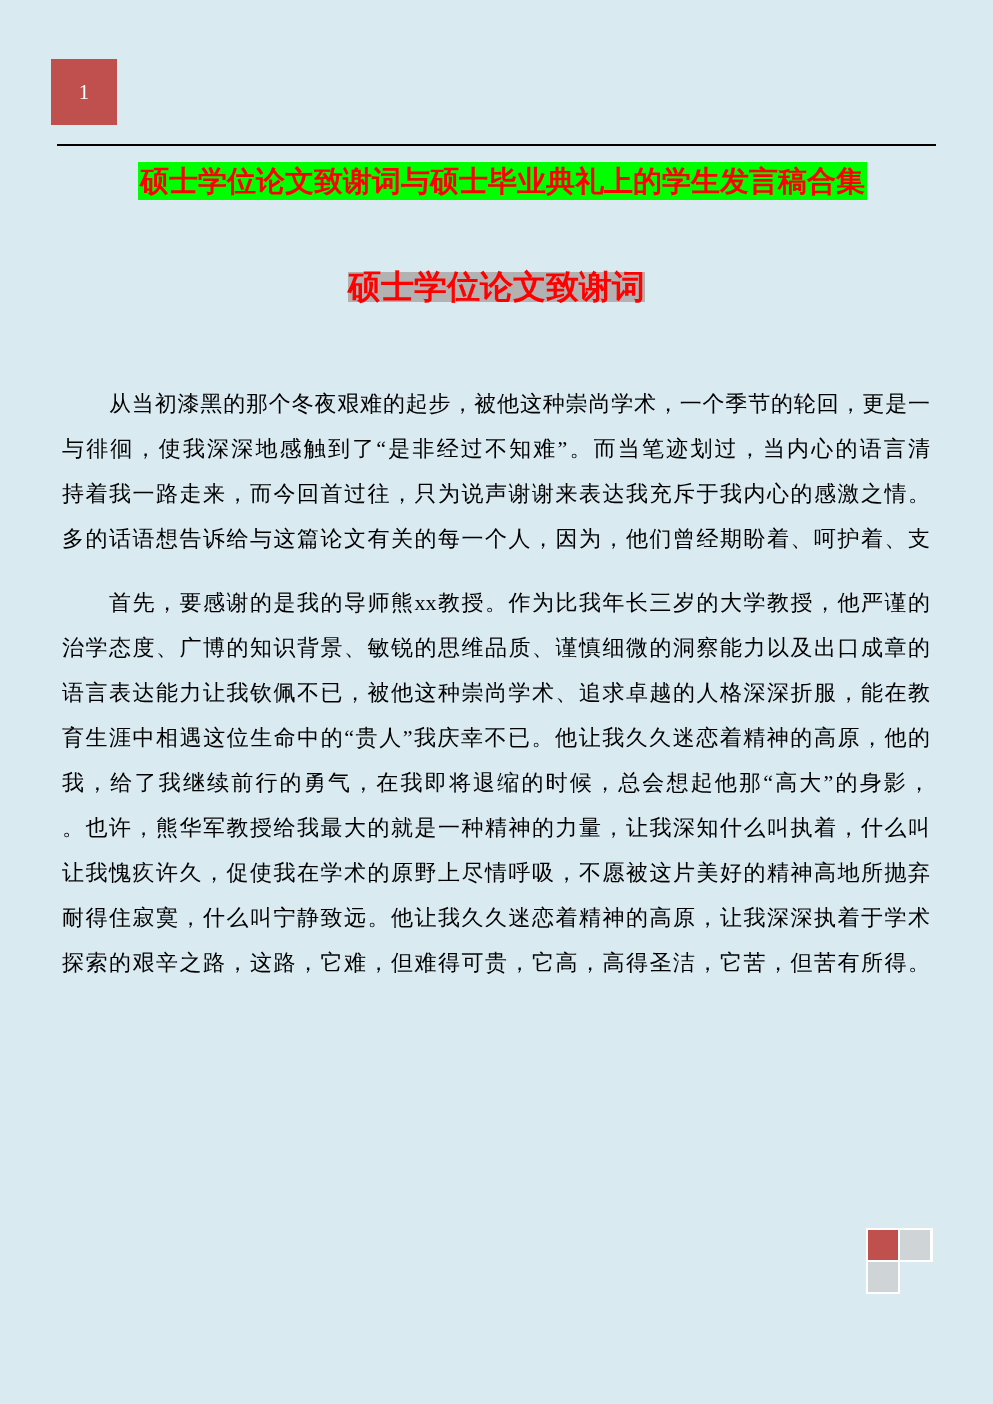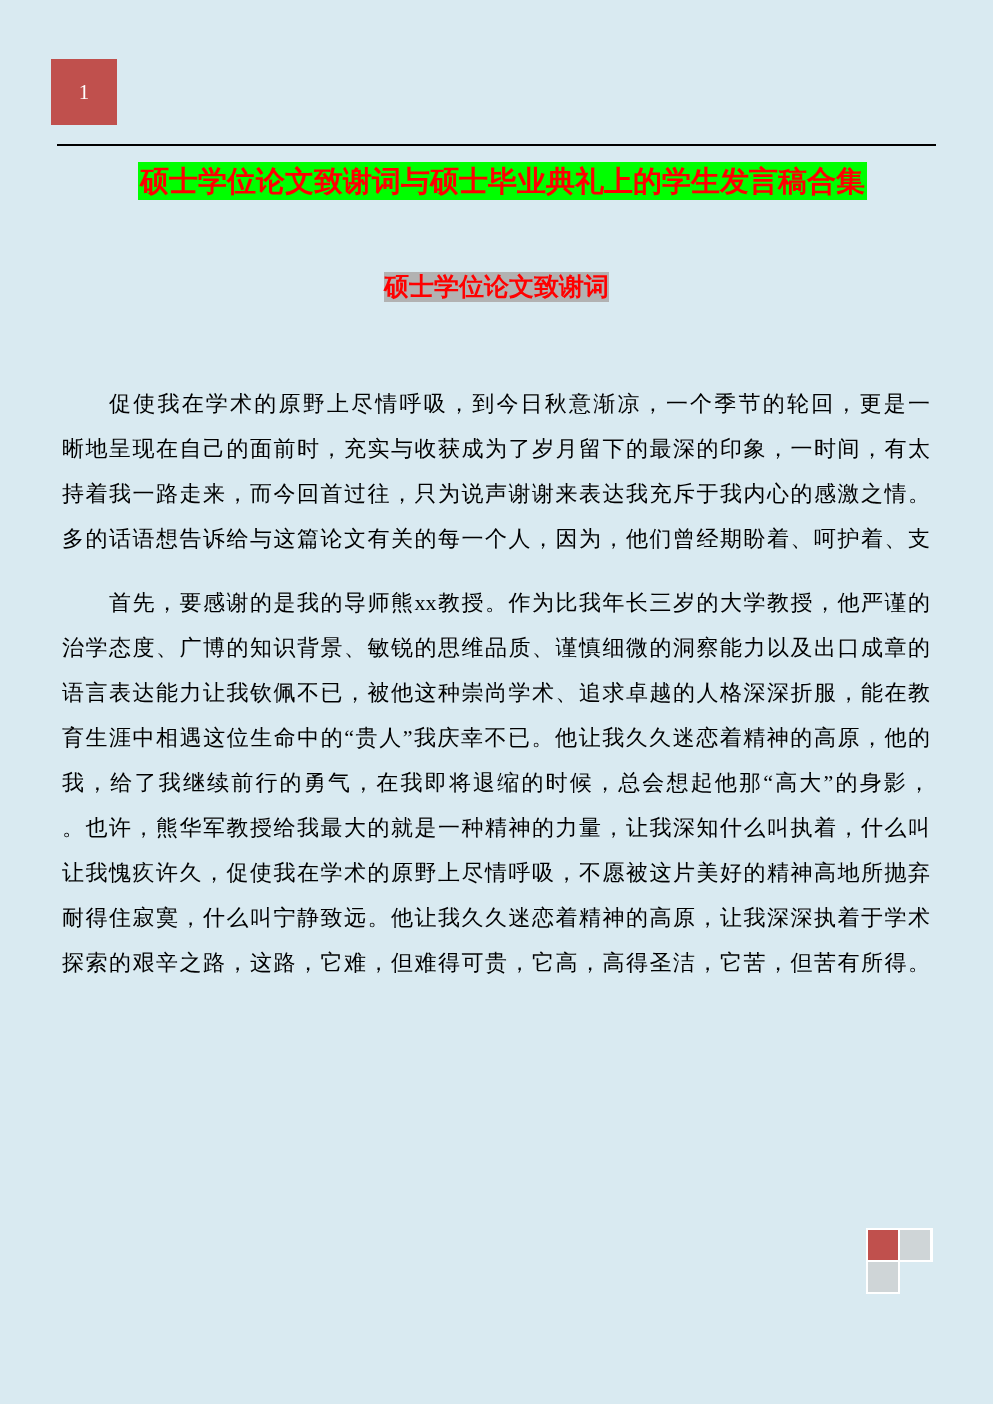--- a/index.html
+++ b/index.html
@@ -47,21 +47,21 @@
     position: absolute;
     left: 0; top: 272px;
     width: 100%;
     text-align: center;
   }
   .subtitle-hl {
     display: inline-block;
     background: var(--subtitle-highlight, #b2b2b2);
     color: var(--title-text, #ff0000);
     font-weight: bold;
-    font-size: 25px;
+    font-size: 33px;
     line-height: 30px;
     padding: 0 0;
     white-space: nowrap;
   }
   .content {
     position: absolute;
     left: 62px; top: 362px;
     width: 868px;
     color: var(--body-text, #000000);
   }
@@ -109,22 +109,22 @@
   <div class="title-row">
     <span class="title-hl">硕士学位论文致谢词与硕士毕业典礼上的学生发言稿合集</span>
   </div>
 
   <div class="subtitle-row">
     <span class="subtitle-hl">硕士学位论文致谢词</span>
   </div>
 
   <div class="content">
     <div class="paragraph">
-        <div class="line first">促使我在学术的原野上尽情呼吸，到今日秋意渐凉，一个季节的轮回，更是一</div>
-        <div class="line">晰地呈现在自己的面前时，充实与收获成为了岁月留下的最深的印象，一时间，有太</div>
+        <div class="line first">从当初漆黑的那个冬夜艰难的起步，被他这种崇尚学术，一个季节的轮回，更是一</div>
+        <div class="line">与徘徊，使我深深地感触到了“是非经过不知难”。而当笔迹划过，当内心的语言清</div>
         <div class="line last">持着我一路走来，而今回首过往，只为说声谢谢来表达我充斥于我内心的感激之情。</div>
         <div class="line">多的话语想告诉给与这篇论文有关的每一个人，因为，他们曾经期盼着、呵护着、支</div>
       </div>
     <div class="paragraph">
         <div class="line first">首先，要感谢的是我的导师熊xx教授。作为比我年长三岁的大学教授，他严谨的</div>
         <div class="line">治学态度、广博的知识背景、敏锐的思维品质、谨慎细微的洞察能力以及出口成章的</div>
         <div class="line">语言表达能力让我钦佩不已，被他这种崇尚学术、追求卓越的人格深深折服，能在教</div>
         <div class="line">育生涯中相遇这位生命中的“贵人”我庆幸不已。他让我久久迷恋着精神的高原，他的</div>
         <div class="line">我，给了我继续前行的勇气，在我即将退缩的时候，总会想起他那“高大”的身影，</div>
         <div class="line">。也许，熊华军教授给我最大的就是一种精神的力量，让我深知什么叫执着，什么叫</div>

